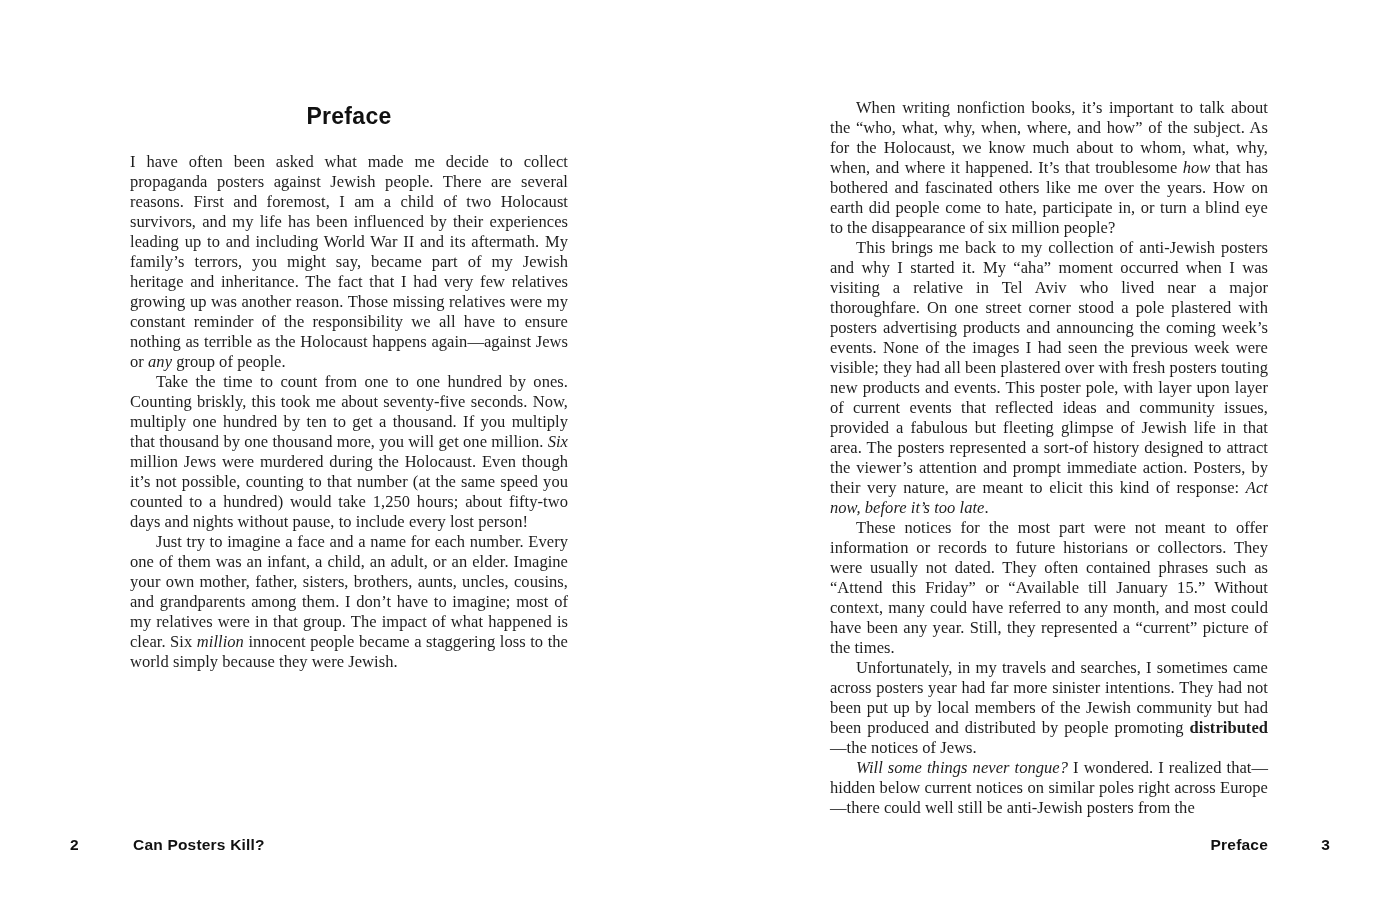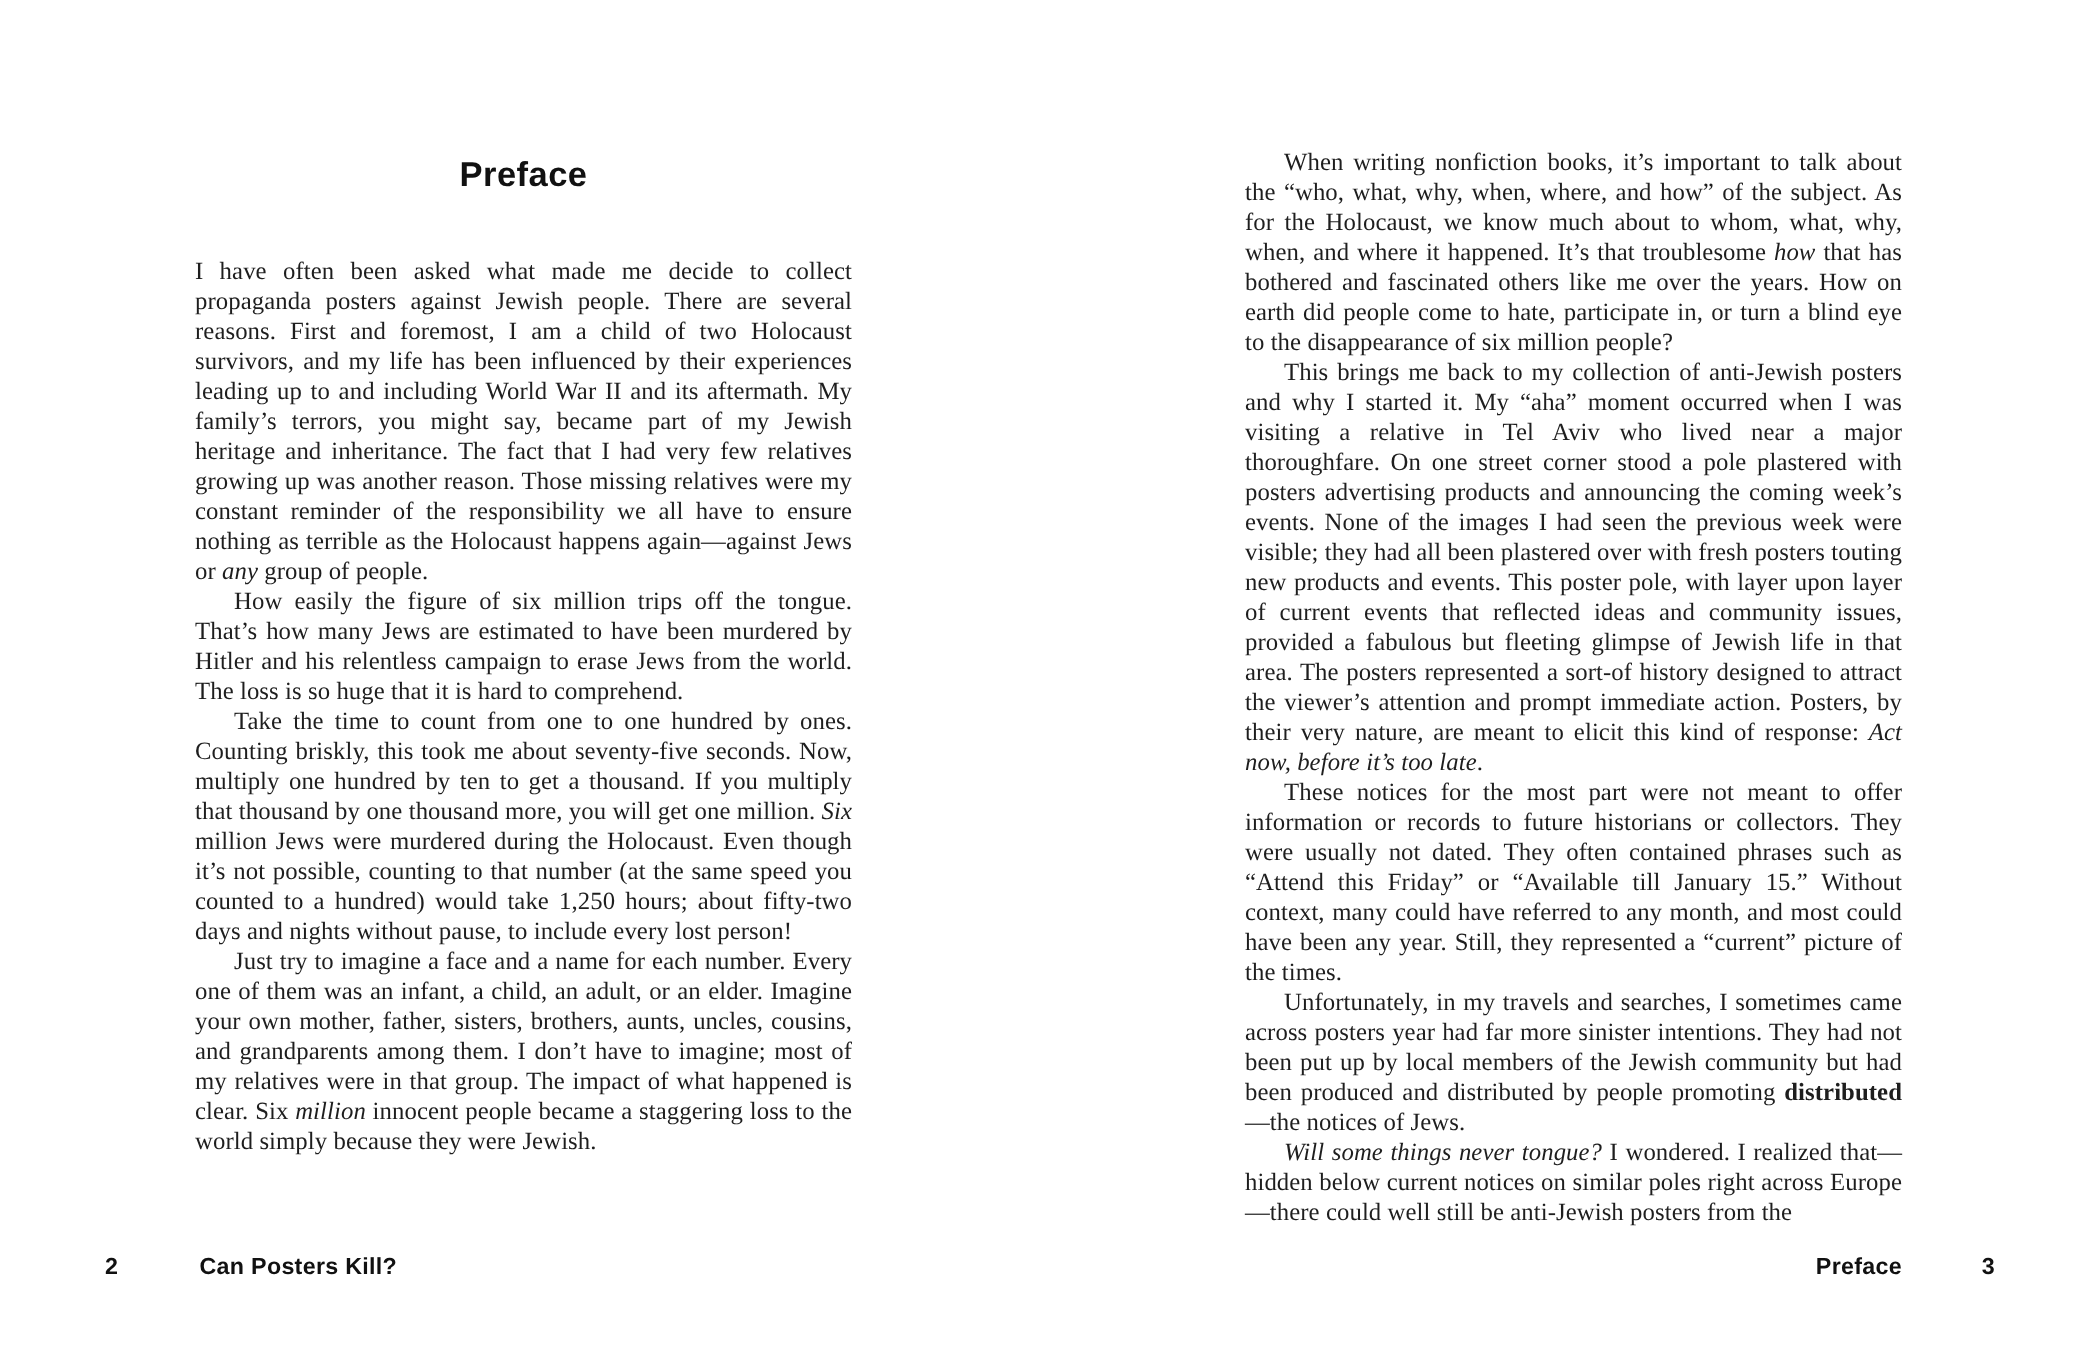--- a/index.html
+++ b/index.html
@@ -25,21 +25,21 @@
     font-family: "Liberation Sans", sans-serif;
     font-weight: bold;
     font-size: 23px;
     letter-spacing: 0.3px;
     color: #111111;
   }
   .page-body {
     position: absolute;
     width: 438px;
   }
-  .left-body  { left: 130px; top: 171px; }
+  .left-body  { left: 130px; top: 152px; }
   .right-body { left: 830px; top: 98px;  }
   .page-body p.para {
     margin: 0;
     text-align: justify;
     font-size: 16.5px;
     line-height: 20px;
     letter-spacing: 0.05px;
   }
   .page-body p.para.indent { text-indent: 26px; }
   .italic { font-style: italic; }
@@ -59,21 +59,20 @@
   .footer-title-right { right: 132px; text-align: right; }
   .footer-num-right   { right: 70px; }
 </style>
 </head>
 <body>
 
 <h1 class="chapter-title">Preface</h1>
 
 <div class="page-body left-body">
     <p class="para"><span>I have often been asked what made me decide to collect propaganda posters against Jewish people. There are several reasons. First and foremost, I am a child of two Holocaust survivors, and my life has been influenced by their experiences leading up to and including World War II and its aftermath. My family’s terrors, you might say, became part of my Jewish heritage and inheritance. The fact that I had very few relatives growing up was another reason. Those missing relatives were my constant reminder of the responsibility we all have to ensure nothing as terrible as the Holocaust happens again—against Jews or </span><span class="italic">any</span><span> group of people.</span></p>
-    <p class="para indent"><span>How easily the figure of six million trips off the tongue. That’s how many Jews are estimated to have been murdered by Hitler and his relentless campaign to erase Jews from the world. The loss is so huge that it is hard to comprehend.</span></p>
     <p class="para indent"><span>Take the time to count from one to one hundred by ones. Counting briskly, this took me about seventy-five seconds. Now, multiply one hundred by ten to get a thousand. If you multiply that thousand by one thousand more, you will get one million. </span><span class="italic">Six</span><span> million Jews were murdered during the Holocaust. Even though it’s not possible, counting to that number (at the same speed you counted to a hundred) would take 1,250 hours; about fifty-two days and nights without pause, to include every lost person!</span></p>
     <p class="para indent"><span>Just try to imagine a face and a name for each number. Every one of them was an infant, a child, an adult, or an elder. Imagine your own mother, father, sisters, brothers, aunts, uncles, cousins, and grandparents among them. I don’t have to imagine; most of my relatives were in that group. The impact of what happened is clear. Six </span><span class="italic">million</span><span> innocent people became a staggering loss to the world simply because they were Jewish.</span></p>
   </div>
 
 <div class="page-body right-body">
     <p class="para indent"><span>When writing nonfiction books, it’s important to talk about the “who, what, why, when, where, and how” of the subject. As for the Holocaust, we know much about to whom, what, why, when, and where it happened. It’s that troublesome </span><span class="italic">how</span><span> that has bothered and fascinated others like me over the years. How on earth did people come to hate, participate in, or turn a blind eye to the disappearance of six million people?</span></p>
     <p class="para indent"><span>This brings me back to my collection of anti-Jewish posters and why I started it. My “aha” moment occurred when I was visiting a relative in Tel Aviv who lived near a major thoroughfare. On one street corner stood a pole plastered with posters advertising products and announcing the coming week’s events. None of the images I had seen the previous week were visible; they had all been plastered over with fresh posters touting new products and events. This poster pole, with layer upon layer of current events that reflected ideas and community issues, provided a fabulous but fleeting glimpse of Jewish life in that area. The posters represented a sort-of history designed to attract the viewer’s attention and prompt immediate action. Posters, by their very nature, are meant to elicit this kind of response: </span><span class="italic">Act now, before it’s too late</span><span>.</span></p>
     <p class="para indent"><span>These notices for the most part were not meant to offer information or records to future historians or collectors. They were usually not dated. They often contained phrases such as “Attend this Friday” or “Available till January 15.” Without context, many could have referred to any month, and most could have been any year. Still, they represented a “current” picture of the times.</span></p>
     <p class="para indent"><span>Unfortunately, in my travels and searches, I sometimes came across posters year had far more sinister intentions. They had not been put up by local members of the Jewish community but had been produced and distributed by people promoting </span><span class="bold">distributed</span><span>—the notices of Jews.</span></p>
     <p class="para indent"><span class="italic">Will some things never tongue?</span><span> I wondered. I realized that—hidden below current notices on similar poles right across Europe—there could well still be anti-Jewish posters from the</span></p>

